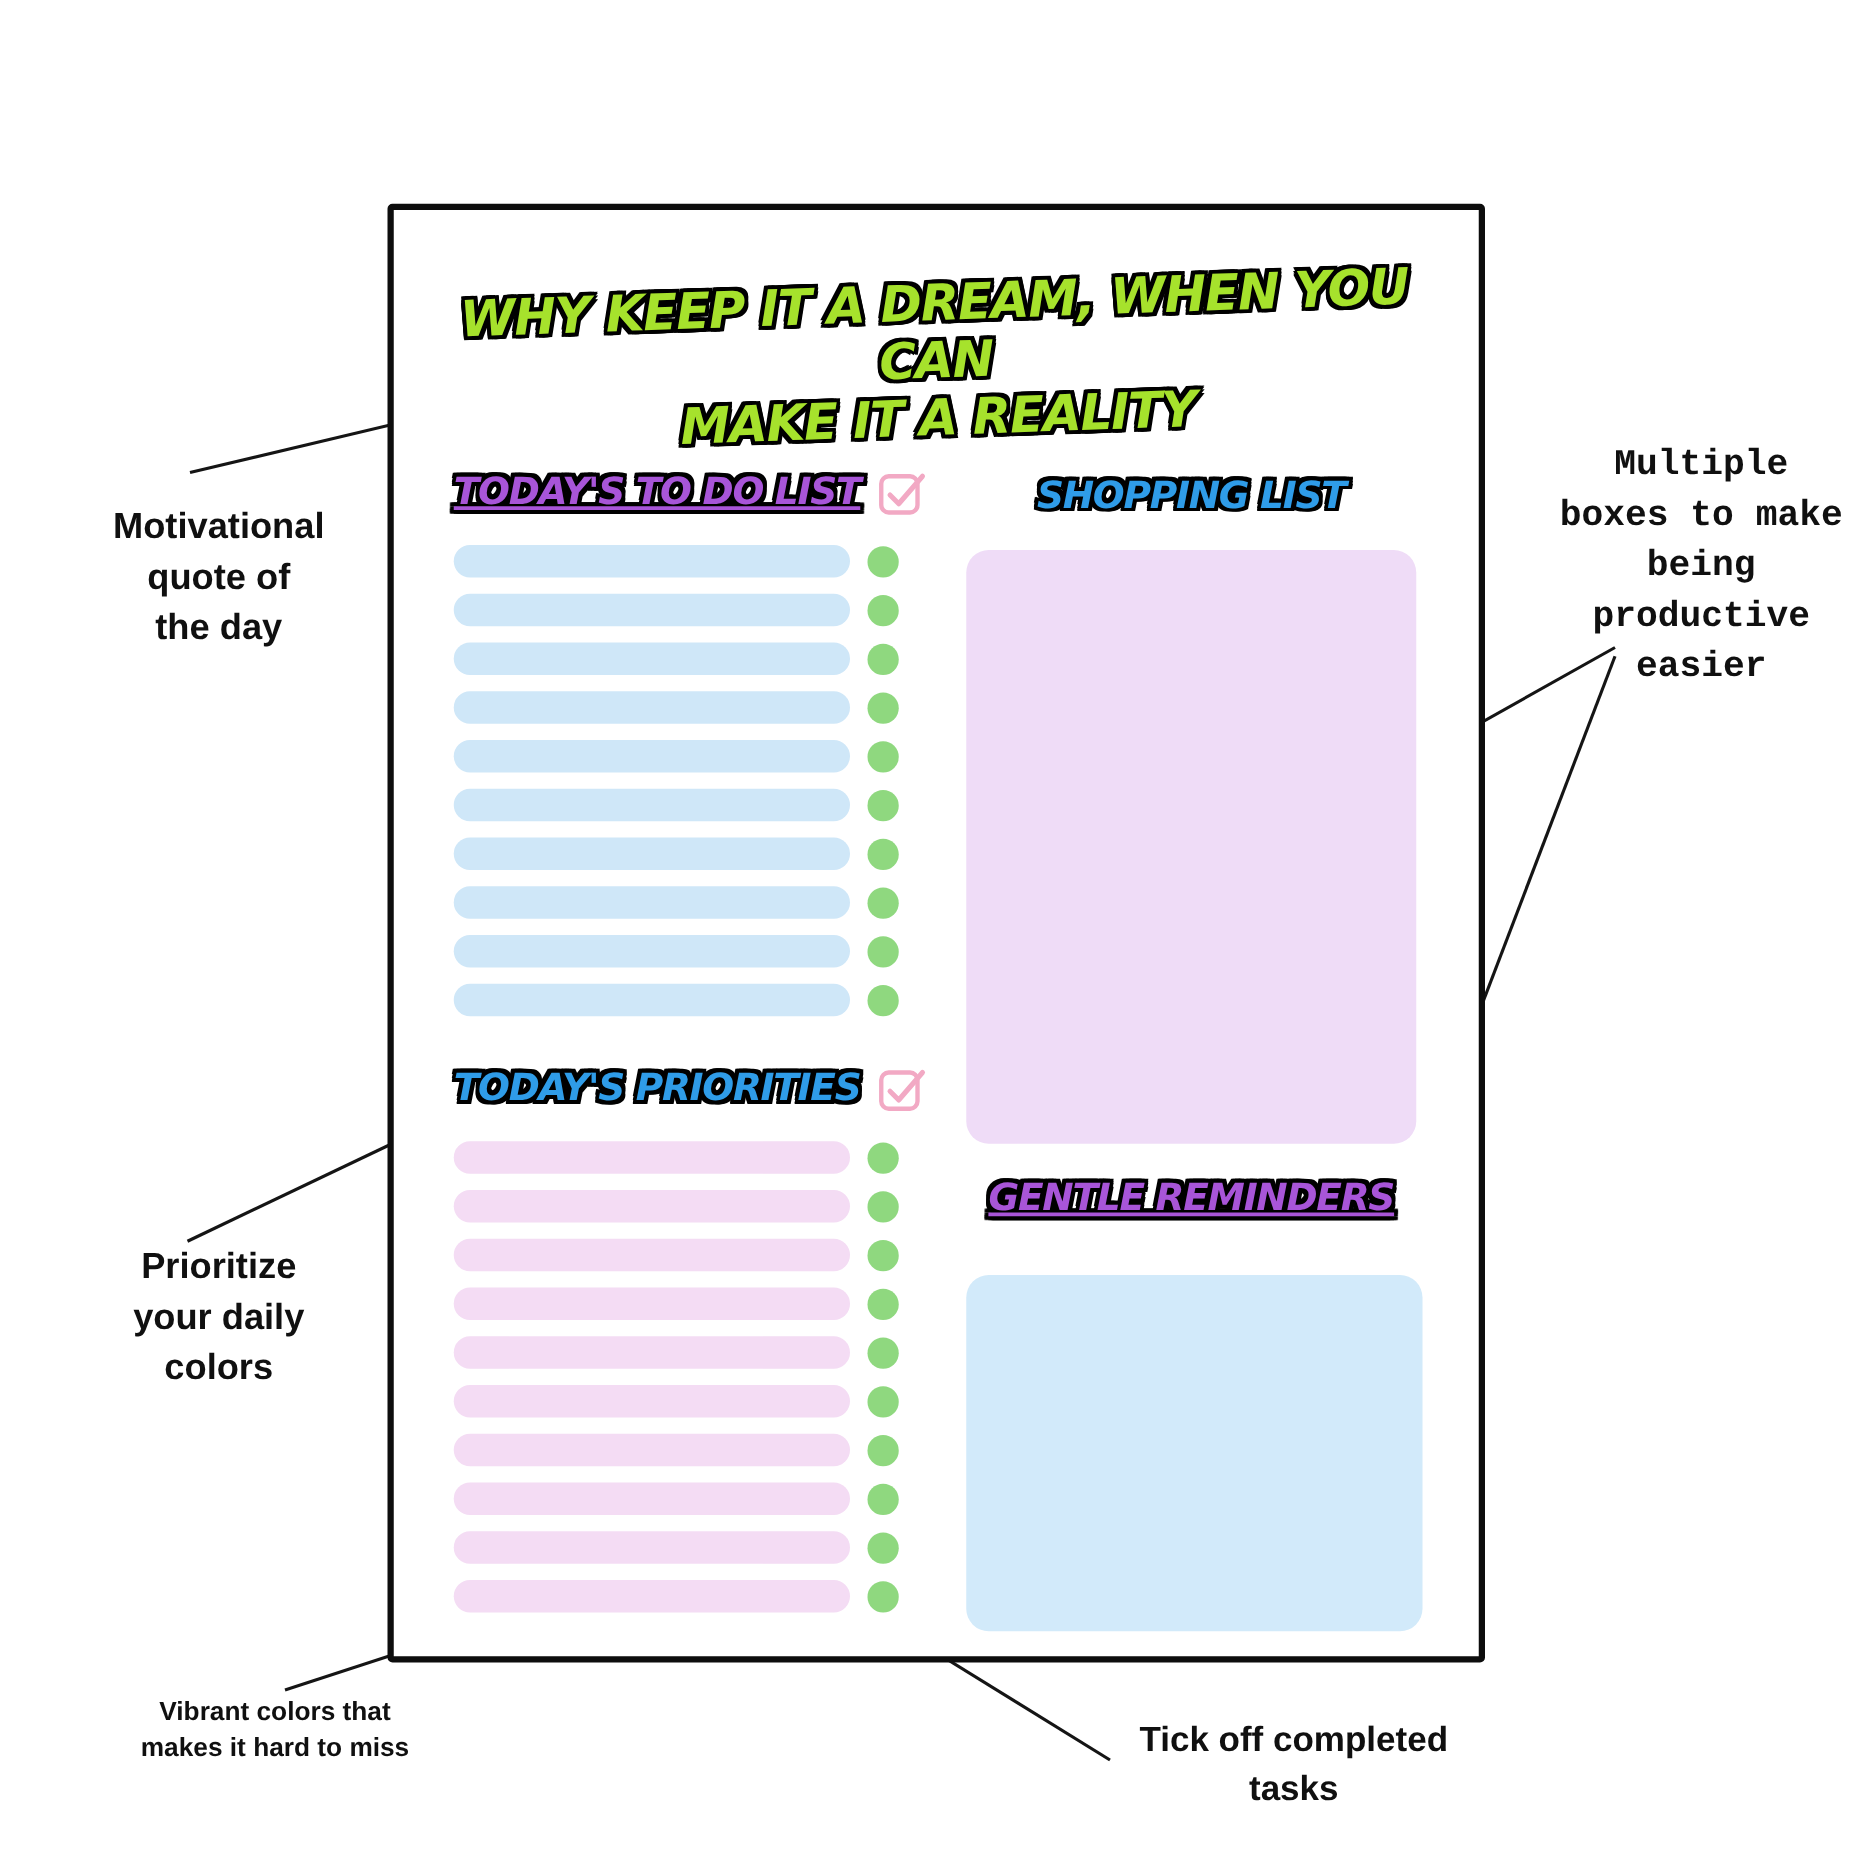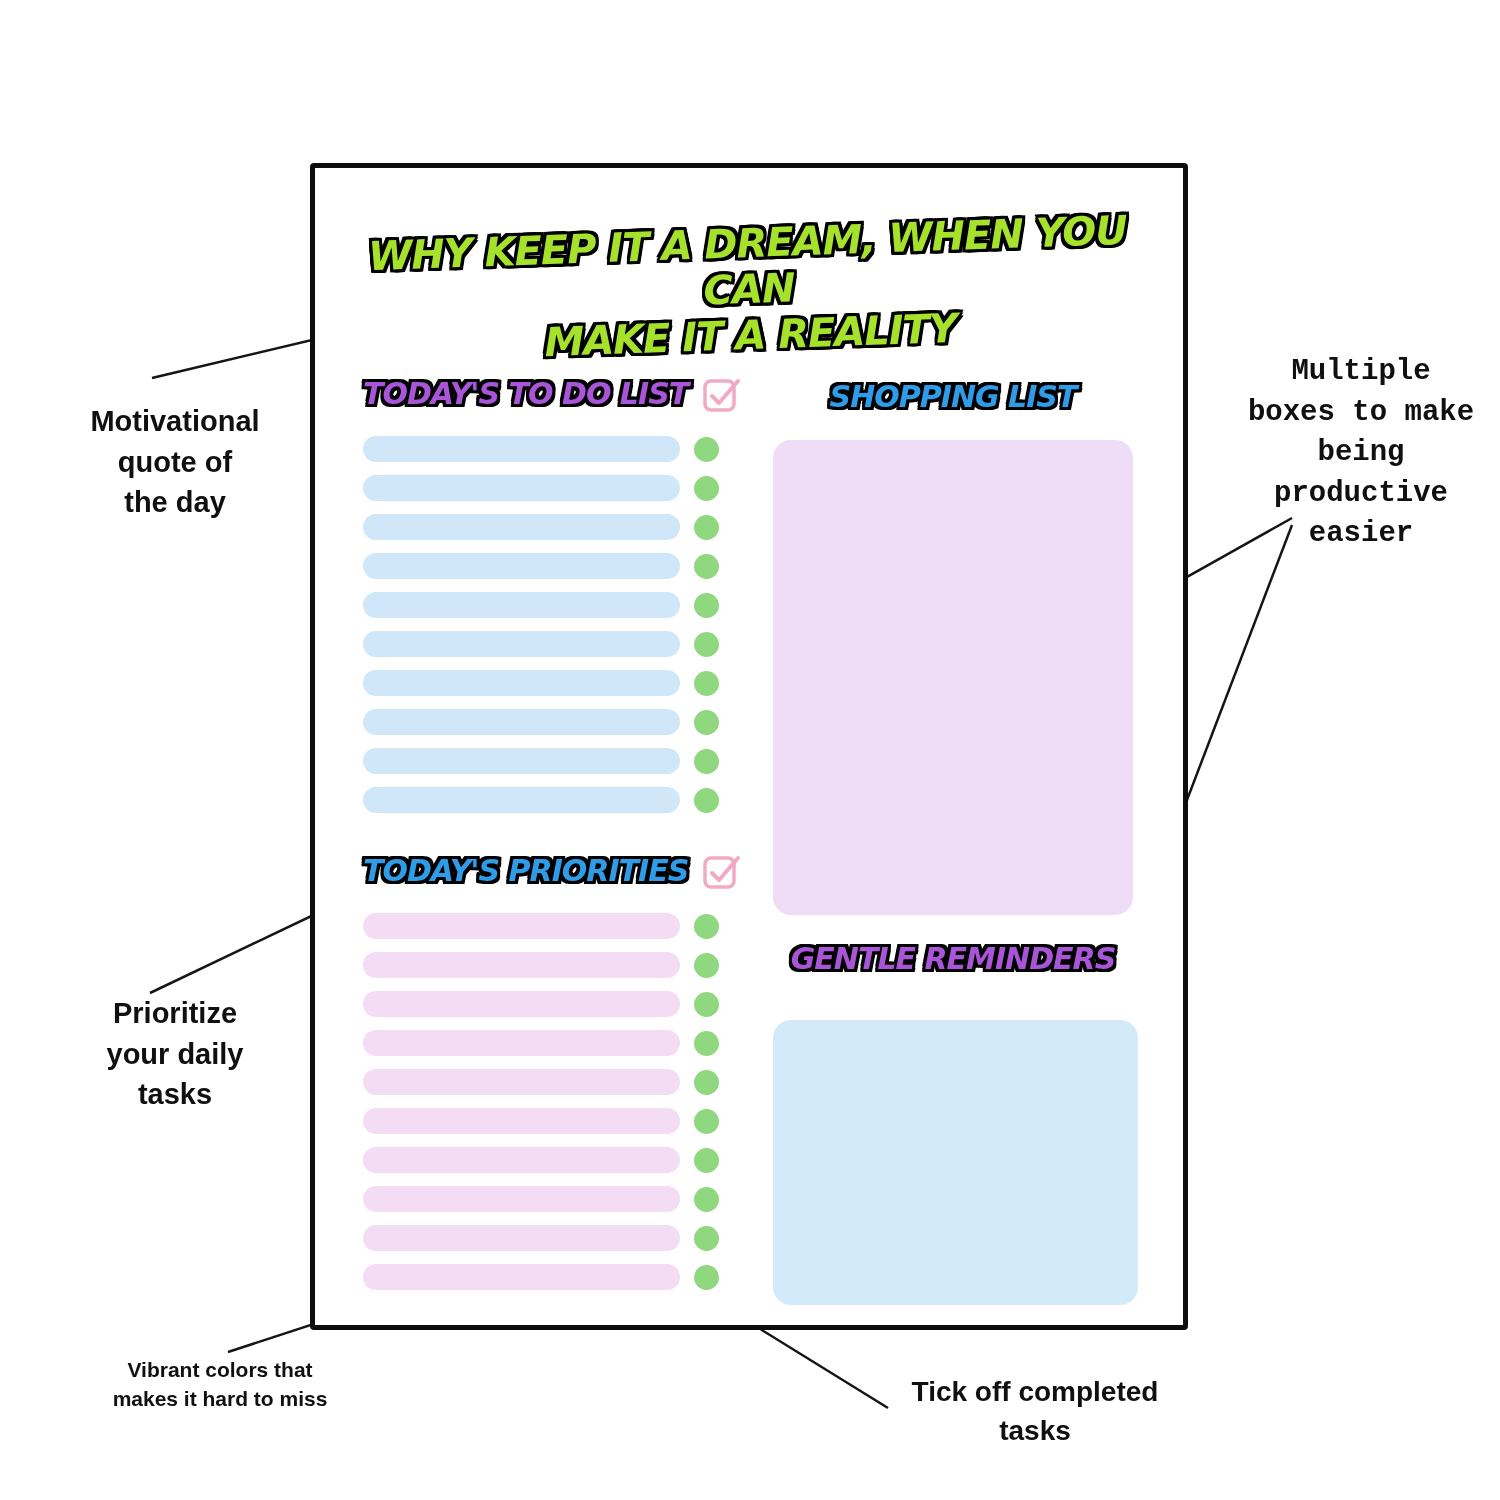--- a/index.html
+++ b/index.html
@@ -47,21 +47,21 @@
     transform: rotate(-2deg);
   }
 
   .header-row {
     position: absolute;
     display: flex;
     align-items: center;
     gap: 14px;
   }
   .header { font-size: 30px; line-height: 1; }
-  .c-purple { color: var(--header-purple, #a855d8); }
+  .c-purple { color: var(--header-purple, #a855d8); text-decoration: underline; }
   .c-blue   { color: var(--header-blue, #2f9ce8); }
 
   .todo-header { left: 48px; top: 206px; }
   .prio-header { left: 48px; top: 683px; }
 
   .header-center {
     position: absolute;
     text-align: center;
   }
   .shopping-header { left: 452px; top: 214px; width: 372px; }
@@ -248,19 +248,19 @@
 
   <div class="note note-quote">Motivational
 quote of
 the day</div>
   <div class="note note-boxes">Multiple
 boxes to make
 being productive
 easier</div>
   <div class="note note-priorities">Prioritize
 your daily
-tasks</div>
+colors</div>
   <div class="note note-colors">Vibrant colors that
 makes it hard to miss</div>
   <div class="note note-tick">Tick off completed
 tasks</div>
 
 </div>
 
 </body></html>

